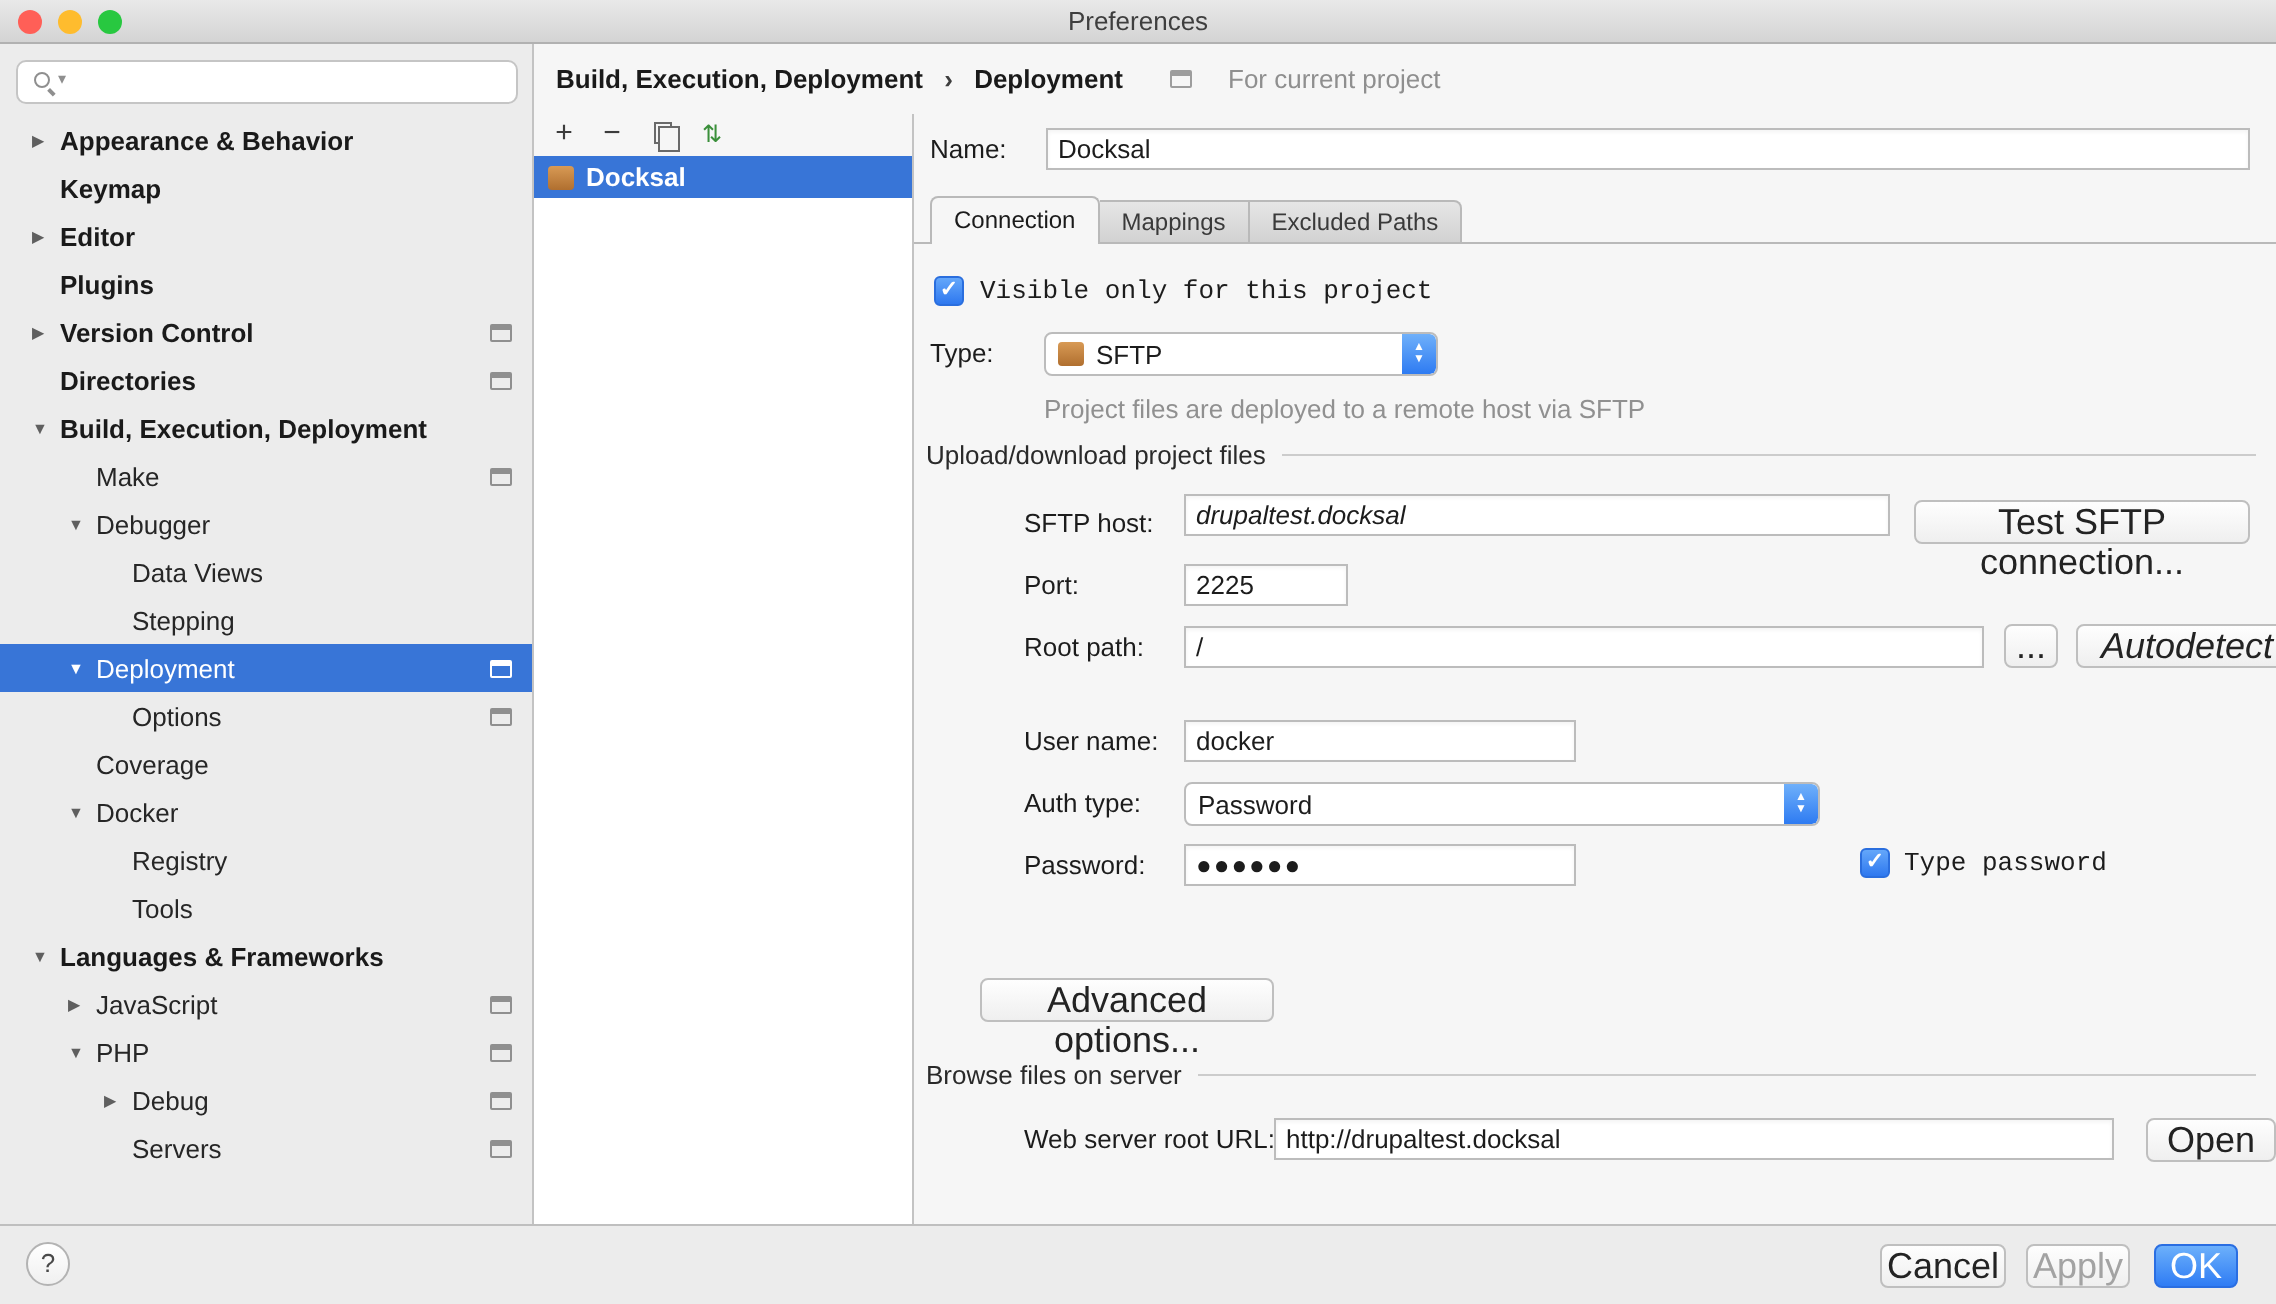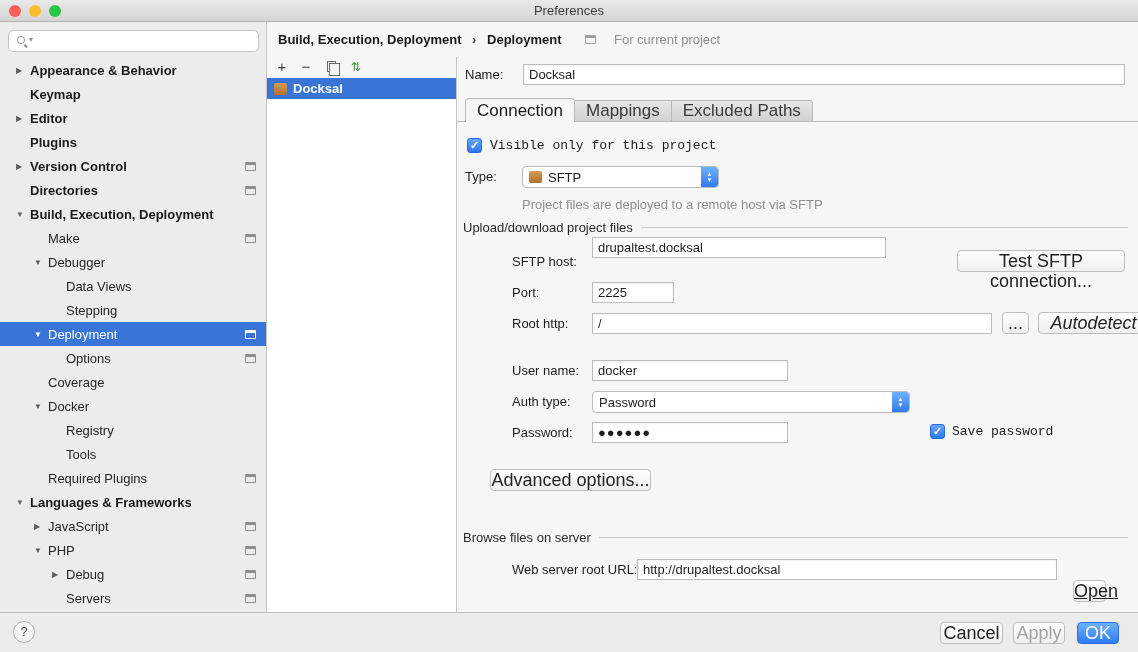--- a/index.html
+++ b/index.html
@@ -57,21 +57,21 @@
 .server-icon{width:13px;height:12px;border-radius:2px;background:linear-gradient(#d89a55,#b06f2f);flex:0 0 13px;}
 
 
 .config{position:absolute;left:457px;top:57px;width:681px;height:555px;background:#f6f6f6;}
 .flabel{position:absolute;line-height:21px;color:#1c1c1c;white-space:nowrap;}
 .tfield{position:absolute;height:21px;border:1px solid #bcbcbc;background:#fff;padding:0 5px;font:13px "Liberation Sans",sans-serif;color:#1c1c1c;box-shadow:inset 0 1px 2px rgba(0,0,0,.05);outline:none;}
 .btn{position:absolute;height:22px;border:1px solid #bfbfbf;border-radius:4px;background:linear-gradient(#fefefe,#efefef);text-align:center;line-height:20px;color:#232323;font-size:18px;}
 .group{position:absolute;display:flex;align-items:center;gap:8px;color:#2a2a2a;}
 .gline{flex:1;height:1px;background:#cccccc;}
 .tabs{position:absolute;left:8px;top:41px;height:24px;display:flex;align-items:flex-end;z-index:2;}
-.tab{height:22px;line-height:20px;padding:0 11px;border:1px solid #b9b9b9;border-left:none;background:linear-gradient(#e6e6e6,#d2d2d2);color:#3a3a3a;font-size:17px;white-space:nowrap;}
+.tab{height:22px;line-height:20px;padding:0 11px;border:1px solid #b9b9b9;border-left:none;background:linear-gradient(#e6e6e6,#d2d2d2);color:#3a3a3a;font-size:12px;white-space:nowrap;}
 .tab.first{border-left:1px solid #b9b9b9;border-top-left-radius:4px;}
 .tab.last{border-top-right-radius:4px;}
 .tab.active{height:24px;line-height:23px;background:#f6f6f6;border-bottom:none;border-top-left-radius:4px;border-top-right-radius:4px;border-left:1px solid #b9b9b9;color:#1a1a1a;}
 .tab-underline{position:absolute;left:0;top:64px;width:100%;height:1px;background:#b9b9b9;}
 .checkbox{position:absolute;width:15px;height:15px;border-radius:3px;background:linear-gradient(#64a7fa,#2e78ef);border:1px solid #2a6ede;color:#fff;font-size:11px;line-height:13px;text-align:center;font-weight:bold;}
 .cblabel{position:absolute;line-height:16px;color:#1c1c1c;white-space:nowrap;font-family:Liberation Mono, monospace;}
 .combo{position:absolute;height:22px;border:1px solid #bcbcbc;border-radius:4px;background:#fff;display:flex;align-items:center;padding-left:6px;overflow:hidden;}
 .combo-text{flex:1;white-space:nowrap;overflow:hidden;color:#1c1c1c;}
 .stepper{flex:0 0 17px;align-self:stretch;border-radius:0 3px 3px 0;background:linear-gradient(#6fb0fa,#2e7bf2);display:flex;flex-direction:column;align-items:center;justify-content:center;color:#fff;}
 .stepper span{font-size:6px;line-height:6px;display:block;}
@@ -171,25 +171,20 @@
           <span class="tree-label">Docker</span>
         </div>
         <div class="tree-row lvl2">
           <span class="tw"></span>
           <span class="tree-label">Registry</span>
         </div>
         <div class="tree-row lvl2">
           <span class="tw"></span>
           <span class="tree-label">Tools</span>
         </div>
-        <div class="tree-row lvl1">
-          <span class="tw"></span>
-          <span class="tree-label">Required Plugins</span>
-          <span class="proj-badge"></span>
-        </div>
         <div class="tree-row lvl0 bold">
           <span class="tw">▼</span>
           <span class="tree-label">Languages &amp; Frameworks</span>
         </div>
         <div class="tree-row lvl1">
           <span class="tw">▶</span>
           <span class="tree-label">JavaScript</span>
           <span class="proj-badge"></span>
         </div>
         <div class="tree-row lvl1">
@@ -263,58 +258,58 @@
     </div>
 
     <div class="help-text" style="left:65px;top:140px;">Project files are deployed to a remote host via SFTP</div>
 
     <div class="group" style="left:6px;top:163px;width:665px;">
       <span>Upload/download project files</span>
       <span class="gline"></span>
     </div>
 
     <div class="flabel" style="left:55px;top:194px;">SFTP host:</div>
-    <input class="tfield" style="left: 135px; top: 180px; width: 294px;" value="drupaltest.docksal">
+    <input class="tfield" style="left: 135px; top: 190px; width: 353px; font-style: italic;" value="drupaltest.docksal">
     <div class="btn" style="left:500px;top:193px;width:168px;">Test SFTP connection...</div>
 
     <div class="flabel" style="left:55px;top:225px;">Port:</div>
     <input class="tfield" style="left: 135px; top: 225px; width: 82px;" value="2225">
 
-    <div class="flabel" style="left:55px;top:256px;">Root http:</div>
+    <div class="flabel" style="left:55px;top:256px;">Root path:</div>
     <input class="tfield" style="left: 135px; top: 256px; width: 400px;" value="/">
     <div class="btn" style="left:545px;top:255px;width:27px;">...</div>
     <div class="btn" style="left:581px;top:255px;width:111px;font-style:italic;">Autodetect</div>
 
     <div class="flabel" style="left:55px;top:303px;">User name:</div>
     <input class="tfield" style="left: 135px; top: 303px; width: 196px;" value="docker">
 
     <div class="flabel" style="left:55px;top:334px;">Auth type:</div>
     <div class="combo" style="left:135px;top:334px;width:318px;">
       <span class="combo-text">Password</span>
       <span class="stepper">
         <span>▲</span>
           <span>▼</span>
       </span>
     </div>
 
     <div class="flabel" style="left:55px;top:365px;">Password:</div>
     <input class="tfield pass-field" style="left: 135px; top: 365px; width: 196px;" value="●●●●●●">
     <span class="checkbox" style="left:473px;top:367px;">✓</span>
-    <span class="cblabel" style="left:495px;top:367px;">Save password</span>
-
-    <div class="btn" style="left:33px;top:412px;width:161px;">Advanced options...</div>
+    <span class="cblabel" style="left:495px;top:367px;">Type password</span>
+
+    <div class="btn" style="left:33px;top:432px;width:147px;">Advanced options...</div>
 
     <div class="group" style="left:6px;top:473px;width:665px;">
       <span>Browse files on server</span>
       <span class="gline"></span>
     </div>
 
     <div class="flabel" style="left:55px;top:502px;">Web server root URL:</div>
     <input class="tfield" style="left: 180px; top: 502px; width: 420px;" value="http://drupaltest.docksal">
-    <div class="btn" style="left:616px;top:523px;width:33px;text-decoration:underline;">Open</div>
+    <div class="btn" style="left:616px;top:502px;width:65px;">Open</div>
 
   </div>
 
   <div class="footer">
     <div class="help-btn">?</div>
     <div class="btn btn-cancel">Cancel</div>
     <div class="btn btn-apply">Apply</div>
     <div class="btn btn-ok">OK</div>
   </div>
 

